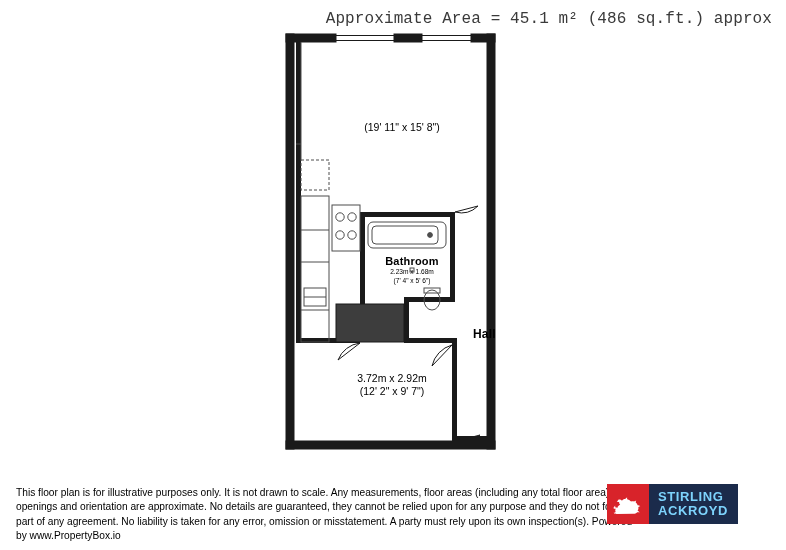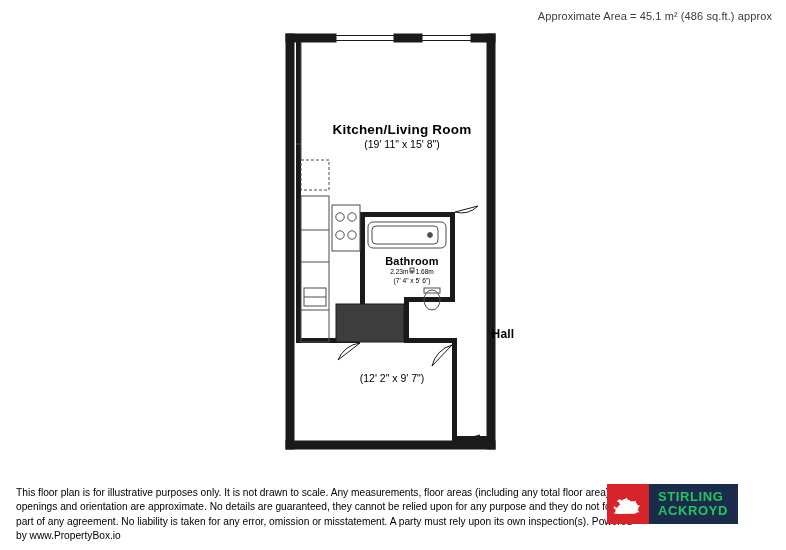--- a/index.html
+++ b/index.html
@@ -14,24 +14,25 @@
     font-family: "Liberation Sans", sans-serif;
     color: #000000;
     overflow: hidden;
   }
 
   
   #area-note {
     position: absolute;
     top: 10px;
     right: 14px;
-    font-size: 11px;
+    font-size: 16px;
     color: #3a3a3a;
     letter-spacing: 0.1px;
     white-space: nowrap;
+    font-family: Liberation Mono, monospace;
   }
 
   
   #plan {
     position: absolute;
     left: 0;
     top: 0;
     width: 786px;
     height: 470px;
   }
@@ -74,21 +75,21 @@
     width: 104px;
   }
   #label-bathroom .rname { font-size: 11px; }
   #label-bathroom .rdim,
   #label-bathroom .rdim2 { font-size: 6.6px; }
 
   #label-hall {
     left: 441px;
     top: 327px;
     width: 60px;
-    text-align: center;
+    text-align: left;
     padding-left: 32px;
   }
   #label-hall .rname { font-size: 12px; }
 
   
   #footer {
     position: absolute;
     left: 0;
     bottom: 0;
     width: 752px;
@@ -113,21 +114,21 @@
   }
   #brand-mark {
     width: 42px;
     background: #d8232a;
     display: flex;
     align-items: center;
     justify-content: center;
   }
   #brand-text {
     background: #1b2b4b;
-    color: #22c55e;
+    color: #7dd3fc;
     padding: 0 10px 0 9px;
     display: flex;
     flex-direction: column;
     justify-content: center;
     line-height: 1.04;
   }
   #brand-text span {
     font-size: 13px;
     font-weight: bold;
     letter-spacing: 0.6px;
@@ -238,31 +239,31 @@
     <rect x="410" y="268" width="4" height="4"></rect>
   </g>
 
   <g stroke="#4d4d4d" stroke-width="1" fill="none">
     <line x1="301" y1="42" x2="301" y2="160"></line>
     <line x1="296" y1="144" x2="301" y2="144"></line>
   </g>
 </svg>
 
 <div class="room-label" id="label-kitchen">
-  <span class="rname">Kitchen/Living Room</span>
   <span class="rdim2">(19' 11" x 15' 8")</span>
 </div>
 
 <div class="room-label" id="label-bathroom">
   <span class="rname">Bathroom</span>
   <span class="rdim">2.23m x 1.68m</span>
   <span class="rdim2">(7' 4" x 5' 6")</span>
 </div>
 
 <div class="room-label" id="label-bedroom">
+  <span class="rdim">3.72m x 2.92m</span>
   <span class="rdim2">(12' 2" x 9' 7")</span>
 </div>
 
 <div class="room-label" id="label-hall">
   <span class="rname">Hall</span>
 </div>
 
 <div id="footer">
   <div id="disclaimer">This floor plan is for illustrative purposes only. It is not drawn to scale. Any measurements, floor areas (including any total floor area), openings and orientation are approximate. No details are guaranteed, they cannot be relied upon for any purpose and they do not form part of any agreement. No liability is taken for any error, omission or misstatement. A party must rely upon its own inspection(s). Powered by www.PropertyBox.io</div>
 

